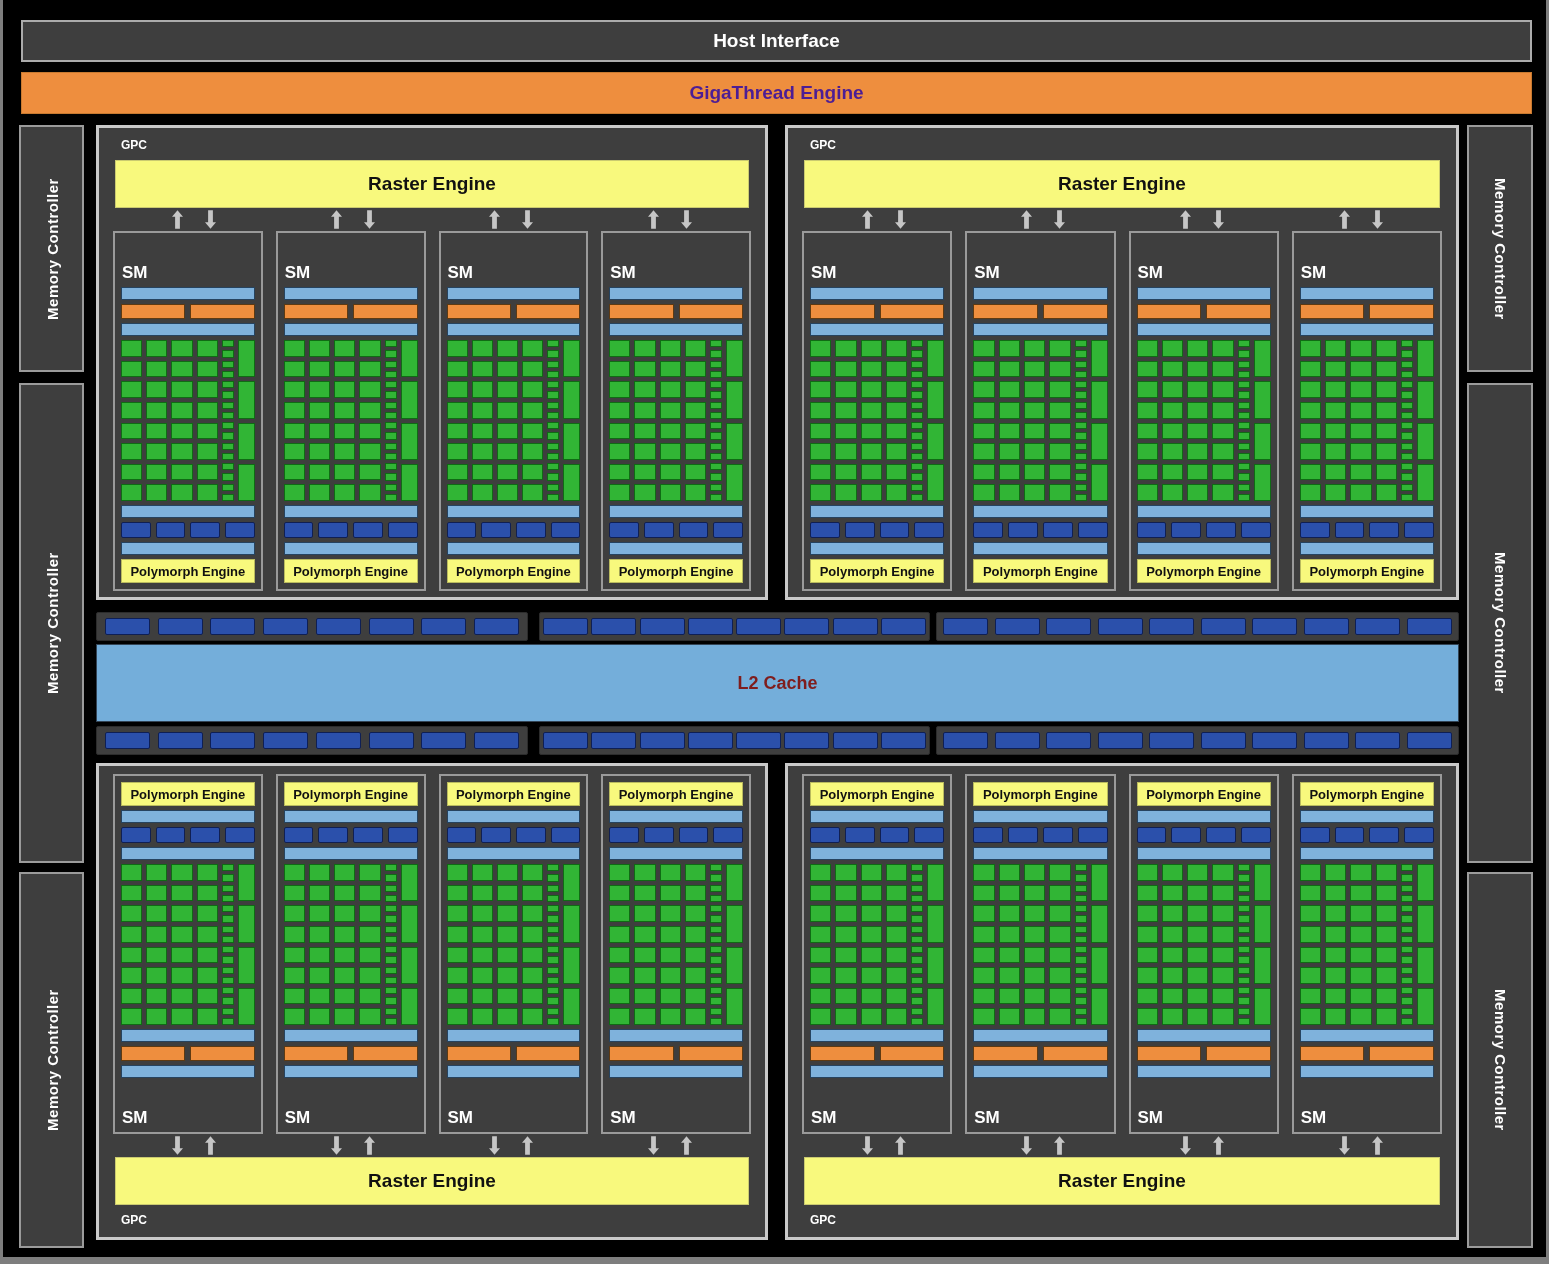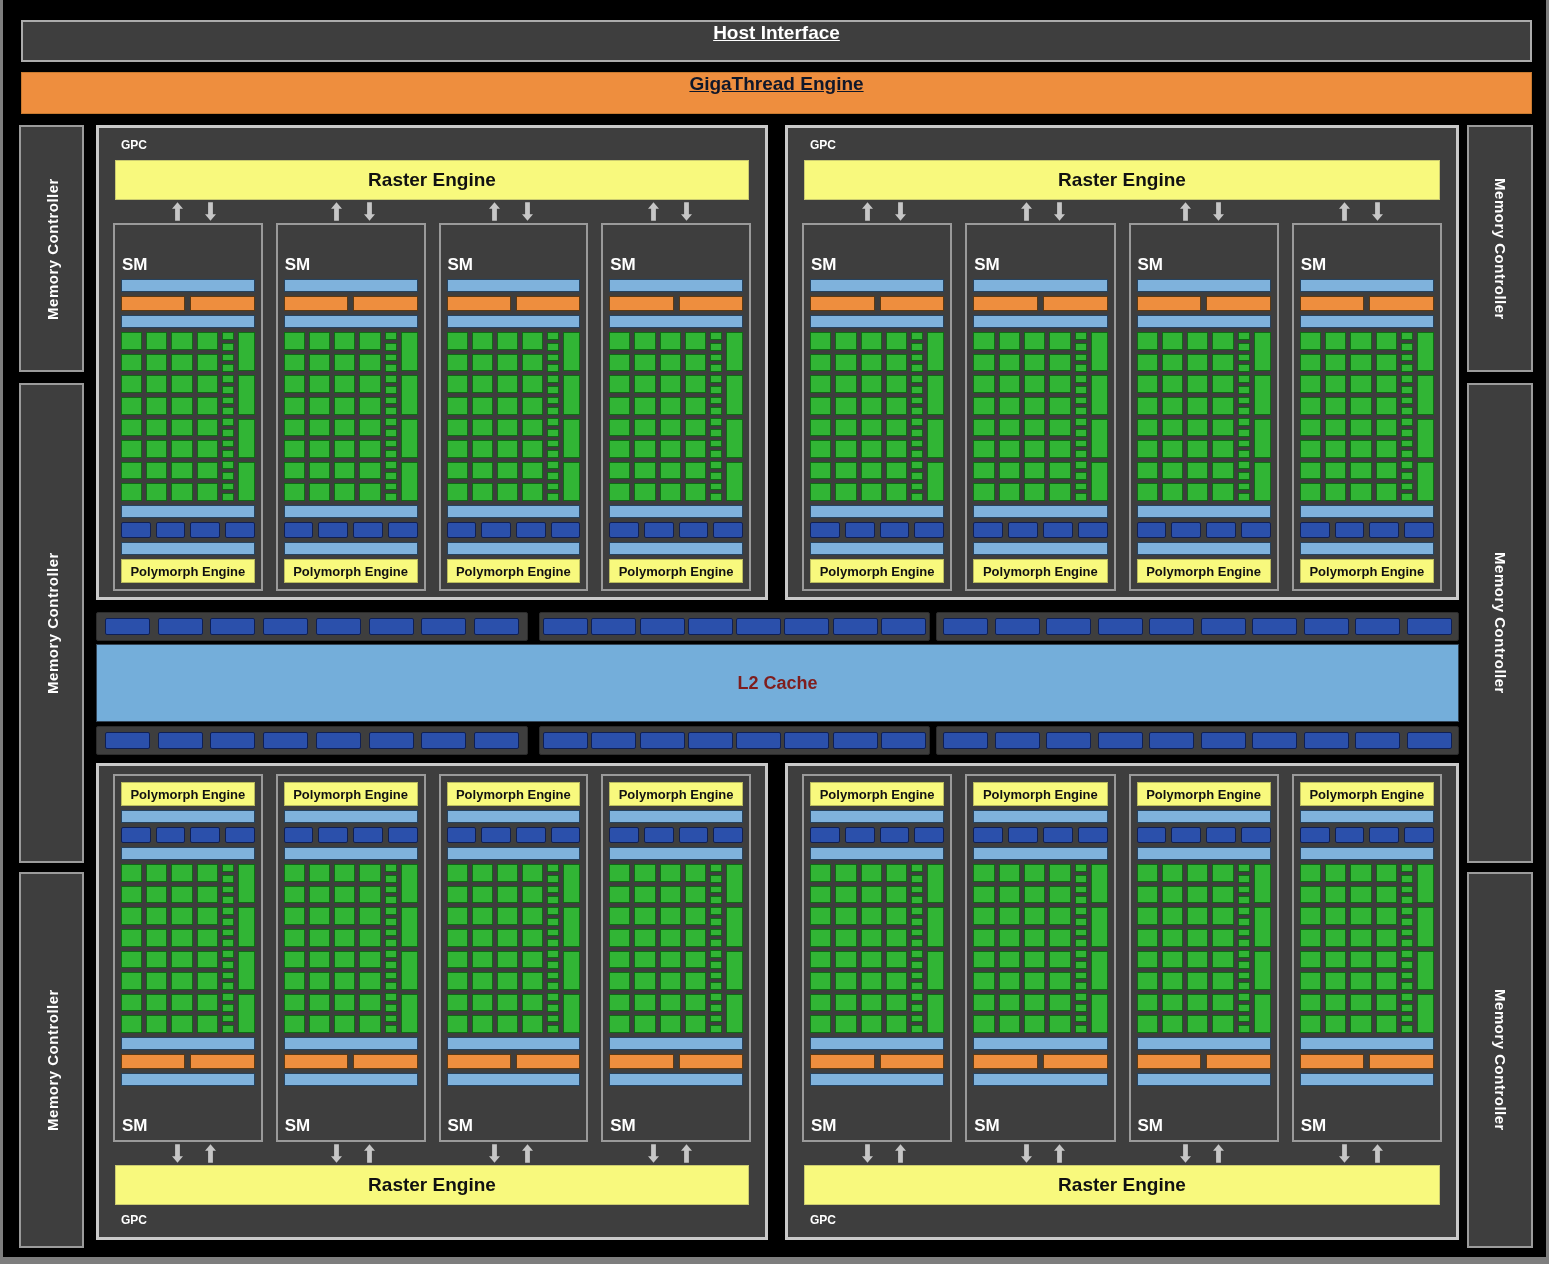--- a/index.html
+++ b/index.html
@@ -3,38 +3,38 @@
 <meta charset="utf-8">
 <style>
   html,body{margin:0;padding:0;background:#000;}
   *{box-sizing:border-box;}
   .page{
     position:relative;width:1549px;height:1264px;background:var(--background,#000);
     font-family:"Liberation Sans",sans-serif;font-weight:bold;overflow:hidden;
     border-left:3px solid #7e7e7e;border-right:3px solid #7e7e7e;border-bottom:7px solid #7e7e7e;
   }
   
-  .hbar{position:absolute;left:18px;width:1511px;height:42px;display:flex;justify-content:center;text-decoration:underline;}
+  .hbar{position:absolute;left:18px;width:1511px;height:42px;display:flex;align-items:center;justify-content:center;}
   .hbar.host{top:20px;background:var(--panel);border:2px solid #ababab;color:#fff;font-size:19px;}
-  .hbar.giga{top:72px;background:var(--orange);border:1px solid #c87a30;color:#0f172a;font-size:19px;}
+  .hbar.giga{top:72px;background:var(--orange);border:1px solid #c87a30;color:#4c1d95;font-size:19px;}
   
   .mc-col{position:absolute;top:0;height:1264px;}
   .mc-col.left{left:16px;width:65px;}
   .mc-col.right{left:1464px;width:66px;}
   .mc-block{position:absolute;left:0;width:100%;background:var(--panel);border:2px solid #9b9b9b;overflow:hidden;}
   .mc-label{position:absolute;left:50%;top:50%;white-space:nowrap;color:#fff;font-size:15px;letter-spacing:.5px;}
   .mc-col.left  .mc-label{transform:translate(-50%,-50%) rotate(-90deg);}
   .mc-col.right .mc-label{transform:translate(-50%,-50%) rotate(90deg);}
   
   .center{position:absolute;left:93px;top:125px;width:1363px;height:1115px;}
   
   .gpc{position:absolute;background:var(--panel);border:3px solid #c9c9c9;display:flex;flex-direction:column;padding:2px 14px 6px;}
   .gpc.bottomg{flex-direction:column-reverse;padding:8px 14px 2px;}
   .gpc-label{height:30px;line-height:30px;color:#fff;font-size:12px;padding-left:8px;flex:0 0 auto;}
-  .raster{height:40px;flex:0 0 auto;margin:0 2px;background:var(--engine-yellow);border:1px solid #caca70;
+  .raster{height:48px;flex:0 0 auto;margin:0 2px;background:var(--engine-yellow);border:1px solid #caca70;
           display:flex;align-items:center;justify-content:center;color:#111;font-size:19px;}
   .arrows{height:23px;flex:0 0 auto;display:flex;margin:0 2px;}
   .arrow-pair{flex:1;display:flex;align-items:center;justify-content:center;gap:22px;}
   .arrow{width:11px;height:19px;fill:var(--arrow-gray);}
   .arrow.down{transform:rotate(180deg);}
   .sm-row{flex:1 1 auto;display:flex;gap:13px;min-height:0;}
   
   .sm{flex:1;display:flex;flex-direction:column;gap:4px;background:var(--panel);border:2px solid #9a9a9a;padding:4px 6px 6px;min-height:0;}
   .sm.bottom{flex-direction:column-reverse;padding:6px 6px 4px;}
   .sm-label{height:20px;line-height:20px;color:#fff;font-size:17px;flex:0 0 auto;padding-left:1px;margin-top:26px;}

